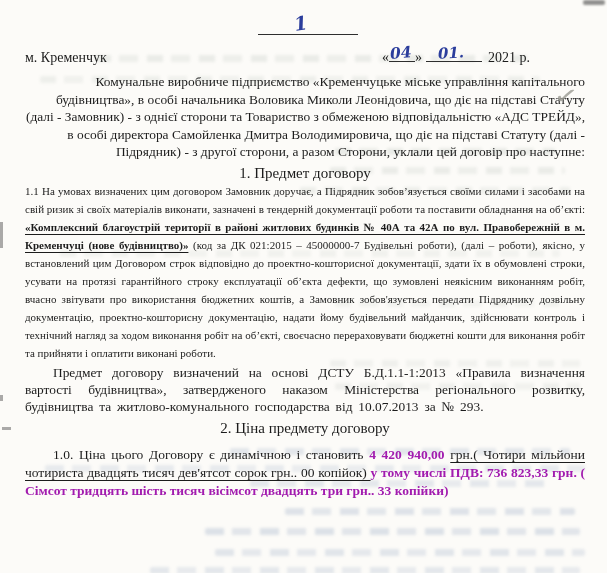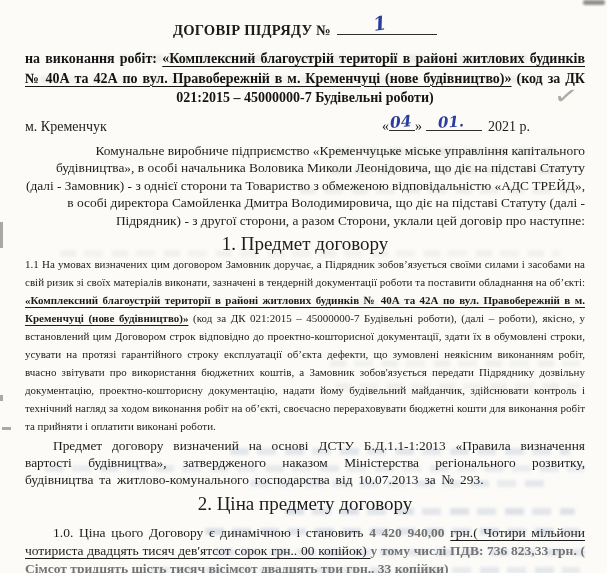--- a/index.html
+++ b/index.html
@@ -33,27 +33,27 @@
   .scope .bu{font-weight:bold;}
   
   .place-date{display:flex;justify-content:space-between;align-items:flex-end;margin-top:7px;font-size:14px;gap:45px;}
   .date{margin-right:55px;white-space:nowrap;}
   .day-slot{width:26px;height:15px;text-align:center;}
   .hand-day{position:absolute;left:1px;bottom:-1px;font-size:15.5px;transform:rotate(-5deg);}
   .month-slot{width:56px;height:15px;margin:0 6px 0 4px;text-align:center;}
   .hand-month{position:absolute;left:12px;bottom:-1px;font-size:15px;transform:rotate(-3deg);}
   
   .preamble{margin-top:7px;font-size:13.4px;line-height:17.6px;text-indent:20px;text-align:right;}
-  .h-center{margin-top:4px;text-align:center;font-size:19px;font-weight:normal;}
+  .h-center{margin-top:4px;text-align:center;font-size:15px;font-weight:normal;}
   .h2-center{}
   .clause{font-size:11px;line-height:18px;text-align:justify;}
   .clause .bu{font-weight:bold;}
   .basis{margin-top:3px;font-size:13.4px;line-height:16.9px;text-align:justify;text-indent:28px;word-spacing:2.5px;}
   .c21{margin-top:9px;font-size:13.5px;line-height:18px;text-align:justify;text-indent:28px;}
-  .b{font-weight:bold;color:#737373;}
+  .b{font-weight:bold;color:#a21caf;}
   
   .checkmark{
     position:absolute;left:556px;top:82px;z-index:3;
     color:#9a9a92;font-size:24px;font-weight:bold;
     transform:rotate(6deg) scaleX(1.25);opacity:.8;
     font-family:"DejaVu Sans", sans-serif;pointer-events:none;
   }
   .edge-nub{position:absolute;background:#5a5a5a;opacity:.5;filter:blur(.5px);}
 </style>
 </head>
@@ -82,25 +82,23 @@
     <div class="edge-nub" style="left:0;top:222px;width:3px;height:26px;"></div>
     <div class="edge-nub" style="left:0;top:395px;width:3px;height:6px;"></div>
     <div class="edge-nub" style="left:2px;top:427px;width:9px;height:3px;"></div>
   </div>
 
   <div class="checkmark">✓</div>
 
   <div class="content">
 
     <div class="title-row">
-      <span>ДОГОВІР ПІДРЯДУ №</span><span class="slot title-slot"><span class="hand hand-1">1</span></span>
+      <span class="slot title-slot"><span class="hand hand-1">1</span></span>
     </div>
 
-    <div class="scope"><span>на виконання робіт:  </span><span class="bu">«Комплексний благоустрій території в районі житлових будинків № 40А та 42А по вул. Правобережній в м. Кременчуці (нове будівництво)»</span><span> (код за ДК 021:2015 – 45000000-7 Будівельні роботи)</span>
-    </div>
 
     <div class="place-date">
       <span>м. Кременчук</span>
       <span class="date"><span>«</span><span class="slot day-slot"><span class="hand hand-day">04</span></span><span>»</span><span class="slot month-slot"><span class="hand hand-month">01.</span></span><span>2021 р.</span>
       </span>
     </div>
 
     <div class="preamble">Комунальне виробниче підприємство «Кременчуцьке міське управління капітального будівництва», в особі начальника Воловика Миколи Леонідовича, що діє на підставі Статуту (далі - Замовник) - з однієї сторони та Товариство з обмеженою відповідальністю «АДС ТРЕЙД», в особі директора Самойленка Дмитра Володимировича, що діє на підставі Статуту (далі - Підрядник) - з другої сторони, а разом Сторони, уклали цей договір про наступне:</div>
 
     <div class="h-center">1. Предмет договору</div>

